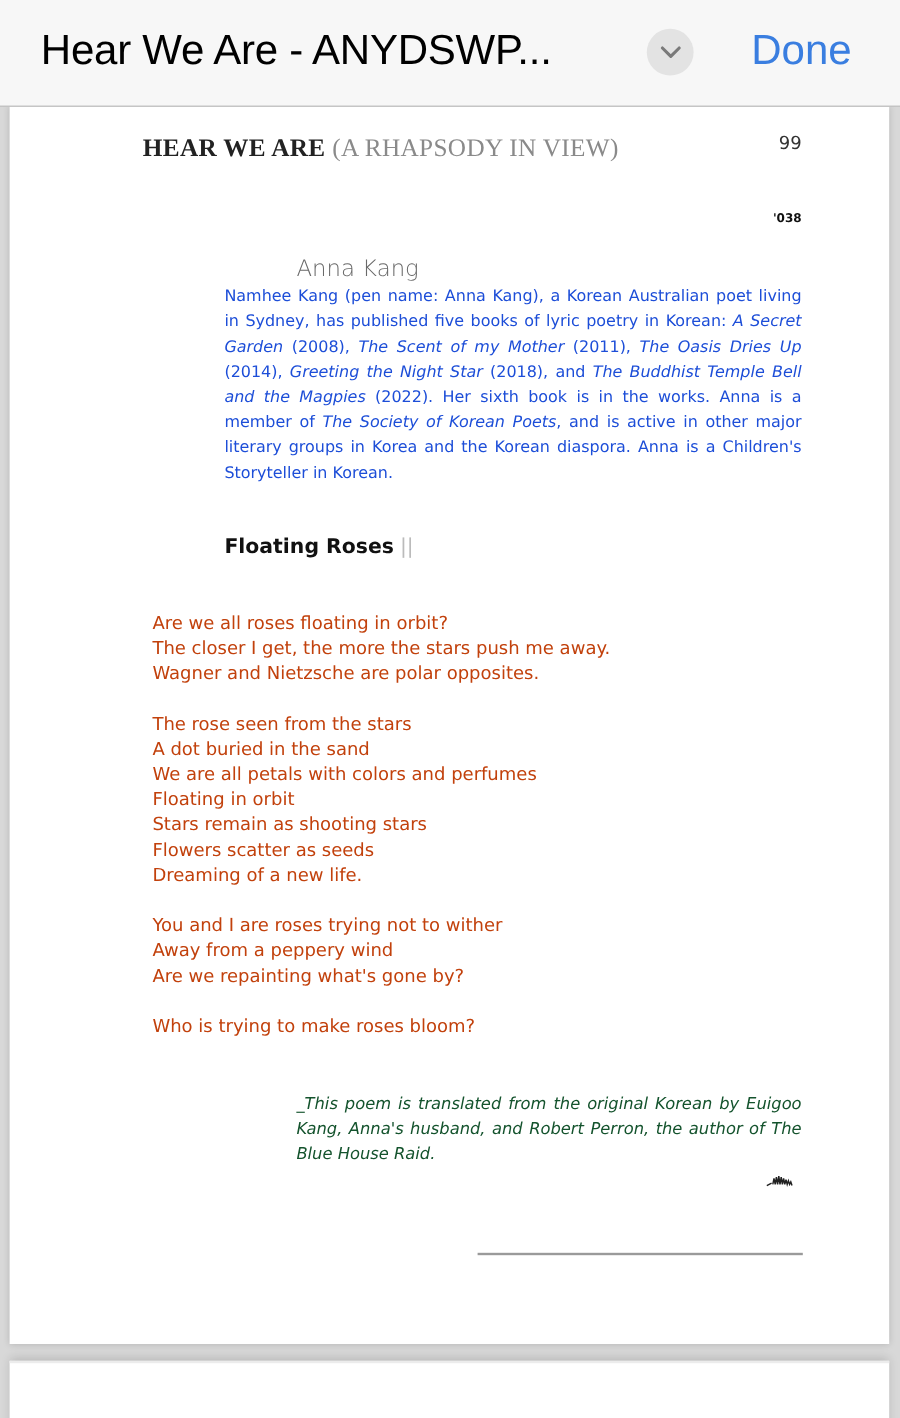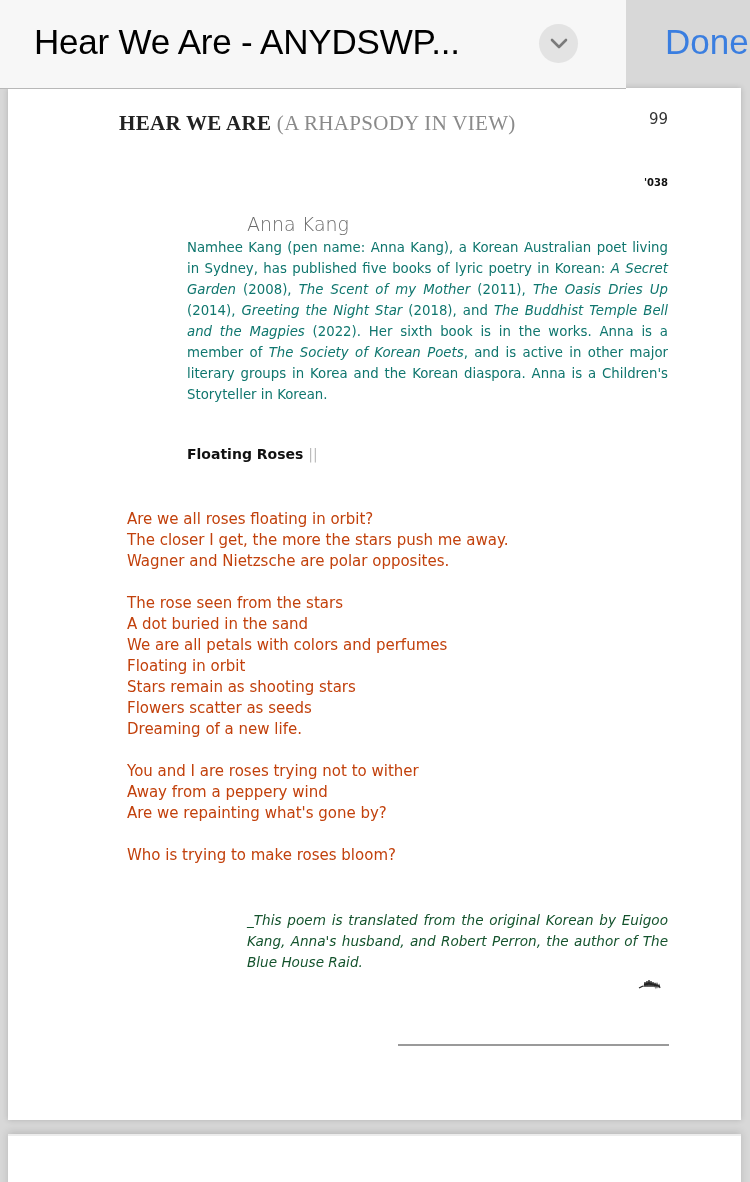--- a/index.html
+++ b/index.html
@@ -3,40 +3,40 @@
   <meta charset="utf-8">
   <style>
     html, body { margin:0; padding:0; }
     body {
       width:750px; height:1182px; overflow:hidden;
       background:#d8d8d8;
       font-family:"DejaVu Sans", sans-serif;
       position:relative;
     }
     .navbar {
-      position:absolute; left:0; top:0; width:626px; height:88px;
+      position:absolute; left:0; top:0; width:750px; height:88px;
       background:#f7f7f7;
       border-bottom:1px solid #b8b8b8;
       z-index:5;
     }
     .nav-title {
       position:absolute; left:34px; top:22px;
       font-family:"Liberation Sans", sans-serif;
       font-size:35px; color:#000; letter-spacing:-0.2px;
       white-space:nowrap;
     }
     .chev-btn {
       position:absolute; left:539px; top:24px; width:39px; height:39px;
       border-radius:50%; background:#e3e3e3;
       display:flex; align-items:center; justify-content:center;
     }
     .done-btn {
       position:absolute; left:626px; top:22px;
       font-family:"Liberation Sans", sans-serif;
-      font-size:35px; color:#3a7ee0;margin-left:39px;
+      font-size:35px; color:#3a7ee0;
     }
     .page {
       position:absolute; left:8px; top:88px; width:733px; height:1032px;
       background:#fff;
       box-shadow:0 0 6px rgba(0,0,0,0.18);
     }
     .page2 {
       position:absolute; left:8px; top:1134px; width:733px; height:60px;
       background:#fff;
       border-top:2px solid #ececec;
@@ -56,26 +56,26 @@
     .section-num {
       position:absolute; right:82px; top:177px;
       font-size:10px; color:#111; font-weight:bold;
     }
     .author {
       position:absolute; left:247px; top:213px;
       font-size:19px; color:#6a6a6a; font-weight:300;
     }
     .bio {
       position:absolute; left:187px; top:237px; width:481px;
-      font-size:13.3px; line-height:21px; color:#0f766e;
+      font-size:13.3px; line-height:21px; color:#1d4ed8;
       text-align:justify;
     }
     .poem-title {
       position:absolute; left:187px; top:446px;
-      font-size:14px; font-weight:bold; color:#111;
+      font-size:17px; font-weight:bold; color:#111;
     }
     .poem-mark { color:#bbb; font-weight:normal; margin-left:5px; }
     .poem {
       position:absolute; left:127px; top:509px;
       font-size:15px; line-height:21px; color:#c2410c;
     }
     .stanza { margin-bottom:21px; }
     .stanza div { white-space:nowrap; }
     .note {
       position:absolute; left:247px; top:910px; width:421px;

